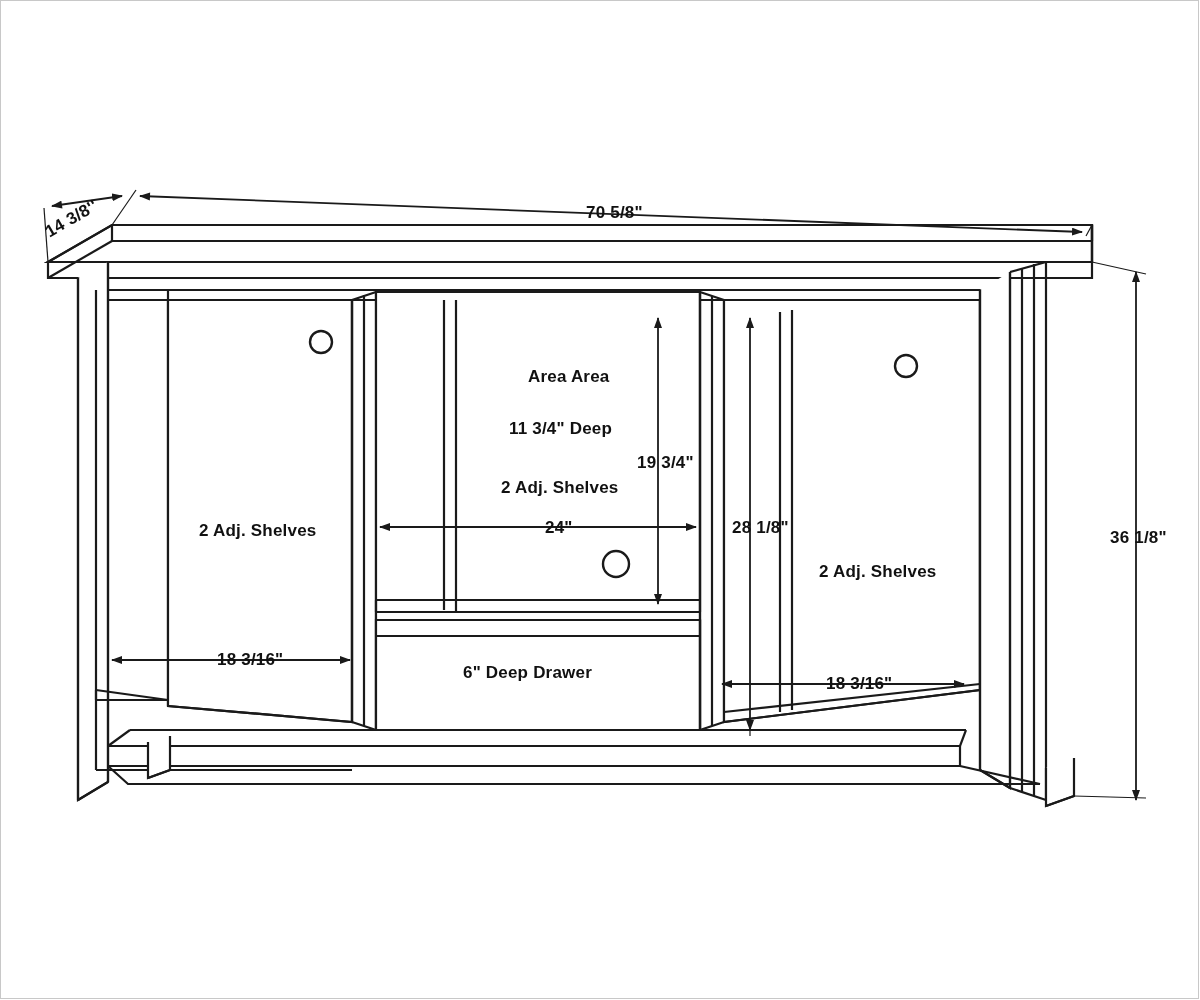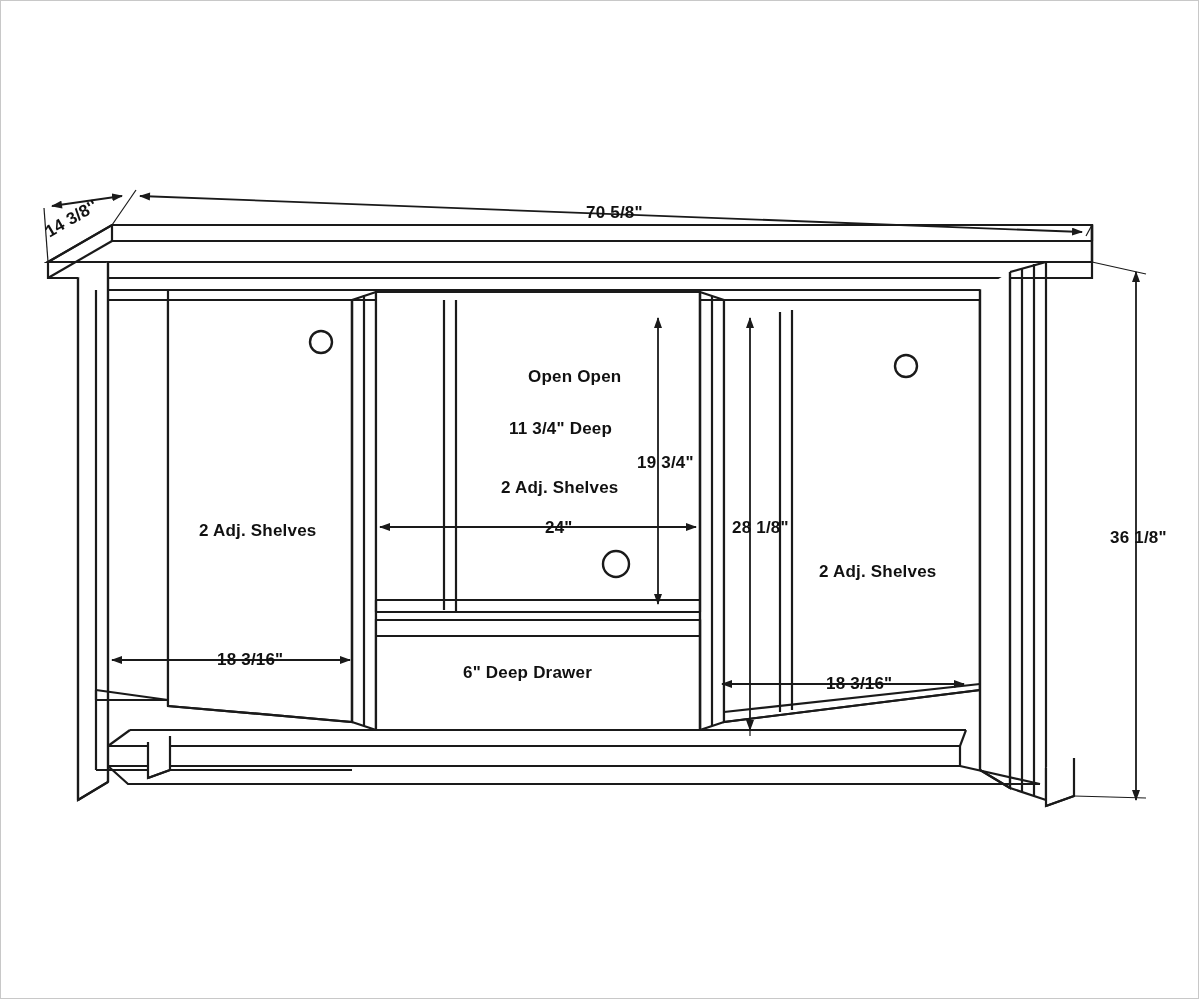--- a/index.html
+++ b/index.html
@@ -218,21 +218,21 @@
   <div class="lbl" style="left:586px; top:203px;">70 5/8"</div>
 
   <div class="lbl rot-depth" style="left:52px; top:222px;">14 3/8''</div>
 
   <div class="lbl" style="left:1110px; top:528px;">36 1/8"</div>
 
   <div class="lbl" style="left:199px; top:521px;">2 Adj. Shelves</div>
 
   <div class="lbl" style="left:819px; top:562px;">2 Adj. Shelves</div>
 
-  <div class="lbl" style="left:528px; top:367px;">Open Open</div>
+  <div class="lbl" style="left:528px; top:367px;">Area Area</div>
 
   <div class="lbl" style="left:509px; top:419px;">11 3/4" Deep</div>
 
   <div class="lbl" style="left:501px; top:478px;">2 Adj. Shelves</div>
 
   <div class="lbl" style="left:545px; top:518px;">24"</div>
 
   <div class="lbl" style="left:637px; top:453px;">19 3/4"</div>
 
   <div class="lbl" style="left:732px; top:518px;">28 1/8"</div>

